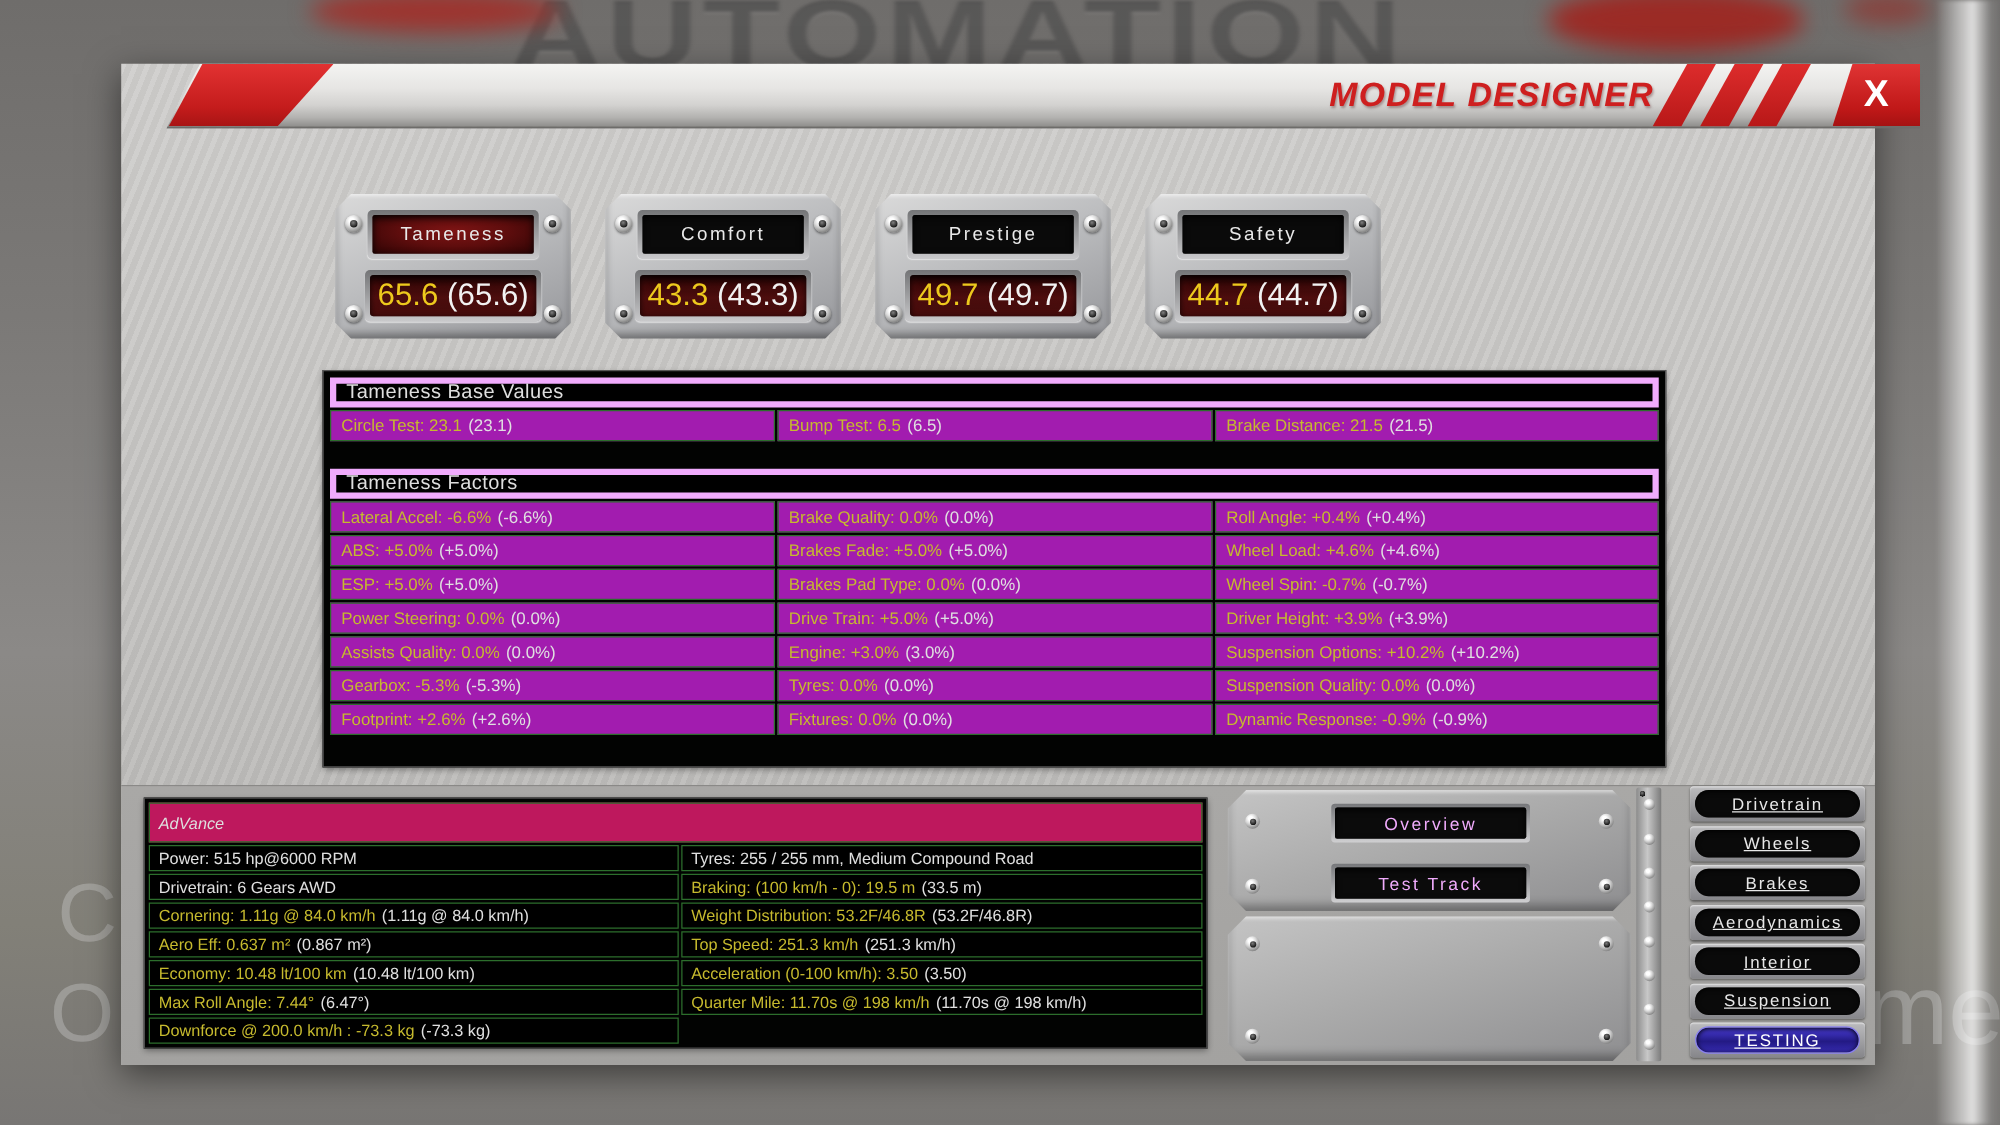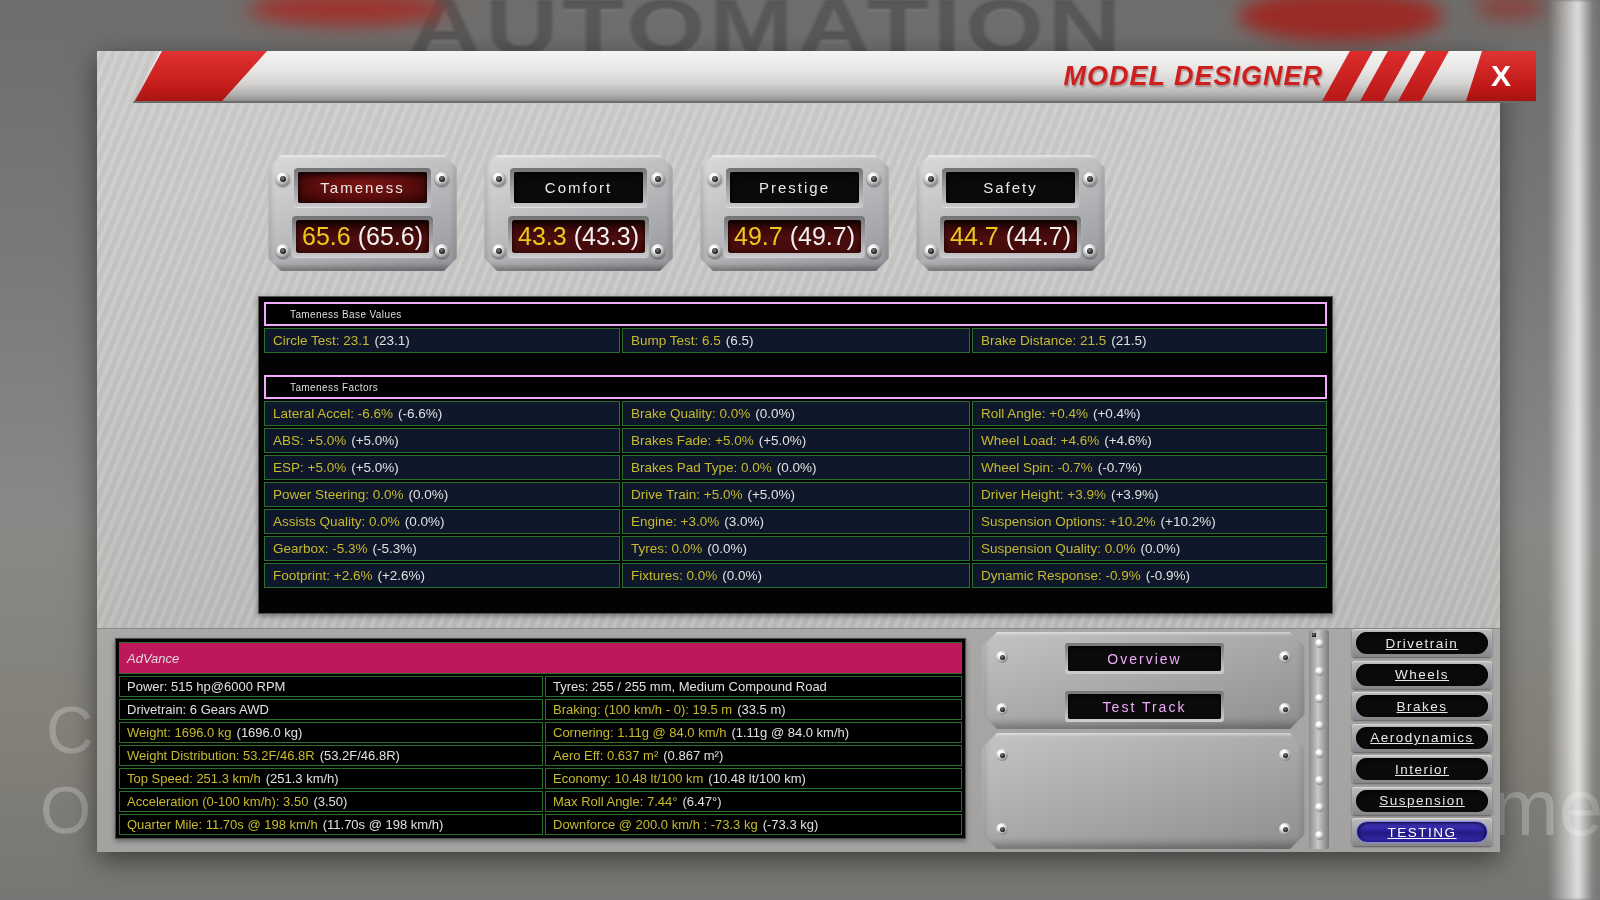--- a/index.html
+++ b/index.html
@@ -124,27 +124,27 @@
   .s-tl{left:8px;top:17px} .s-tr{right:8px;top:17px}
   .s-bl{left:8px;bottom:13px} .s-br{right:8px;bottom:13px}
 
   
   .stats-table{
     position:absolute; left:161px; top:245px; width:1075px; height:318px;
     background:#020302; border:1px solid #565656; padding:5px;
     box-shadow:0 2px 5px rgba(0,0,0,.4);
   }
   .t-header{
-    height:24px; border:2px solid #f0abfc; background:#000;
-    display:flex; align-items:center; padding-left:24px;
-    color:#dedede; font-size:10px; margin-bottom:2px; letter-spacing:.4px;
+    height:24px; border:5px solid #f0abfc; background:#000;
+    display:flex; align-items:center; padding-left:8px;
+    color:#dedede; font-size:16px; margin-bottom:2px; letter-spacing:.4px;
   }
   .t-grid3{ display:grid; grid-template-columns:356px 348px 1fr; gap:2px; }
   .t-cell{
-    height:25px; border:1px solid #2c6e2c; background:#0f172a;
+    height:25px; border:1px solid #2c6e2c; background:#a21caf;
     display:flex; align-items:center; padding-left:8px; gap:5px;
     font-size:13.5px; white-space:nowrap; overflow:hidden;
   }
   .t-yellow{ color:#c6ba2e; } .t-white{ color:#e0e0e0; }
   .t-gap{ height:22px; }
 
   
   .adv-table{
     position:absolute; left:18px; top:587px; width:851px; height:201px; z-index:4;
     background:#020302; border:1px solid #4e4e4e; padding:3px;
@@ -465,24 +465,20 @@
         <div class="adv-cell white">
           <span class="t-yellow">Drivetrain: 6 Gears AWD</span>
           <span class="t-white"></span>
         </div>
 
         <div class="adv-cell">
           <span class="t-yellow">Braking: (100 km/h - 0): 19.5 m</span>
           <span class="t-white">(33.5 m)</span>
         </div>
 
-        <div class="adv-cell">
-          <span class="t-yellow">Weight: 1696.0 kg</span>
-          <span class="t-white">(1696.0 kg)</span>
-        </div>
 
         <div class="adv-cell">
           <span class="t-yellow">Cornering: 1.11g @ 84.0 km/h</span>
           <span class="t-white">(1.11g @ 84.0 km/h)</span>
         </div>
 
         <div class="adv-cell">
           <span class="t-yellow">Weight Distribution: 53.2F/46.8R</span>
           <span class="t-white">(53.2F/46.8R)</span>
         </div>

